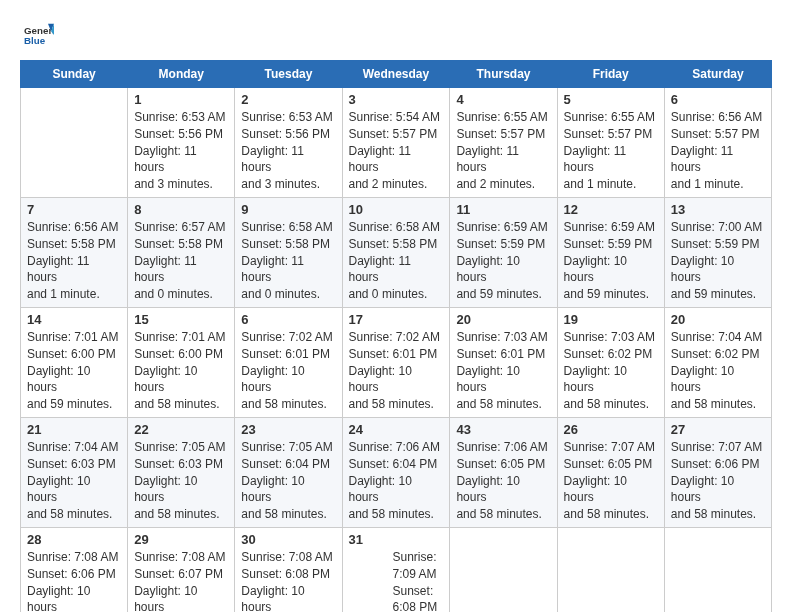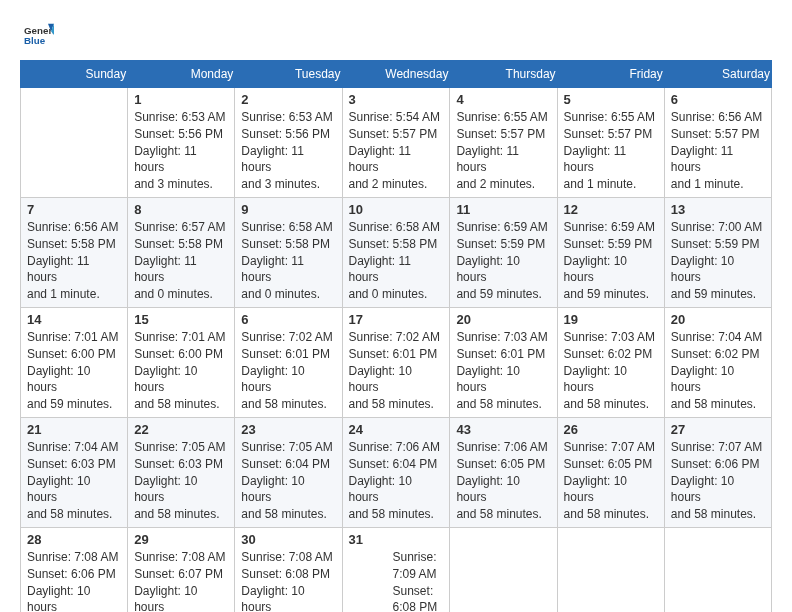--- a/index.html
+++ b/index.html
@@ -39,24 +39,24 @@
       color: #555;
     }
     table {
       width: 100%;
       border-collapse: collapse;
       font-size: 11px;
     }
     th {
       background-color: #2a6db5;
       color: #fff;
-      text-align: right;
+      text-align: center;
       padding: 6px 1px;
       font-size: 12px;
-      font-weight: normal;
+      font-weight: bold;
       border: 1px solid #2a6db5;
     }
     td {
       border: 1px solid #ccc;
       vertical-align: top;
       padding: 4px 6px;
       height: 80px;
       width: 108px;
     }
     .day-num {

